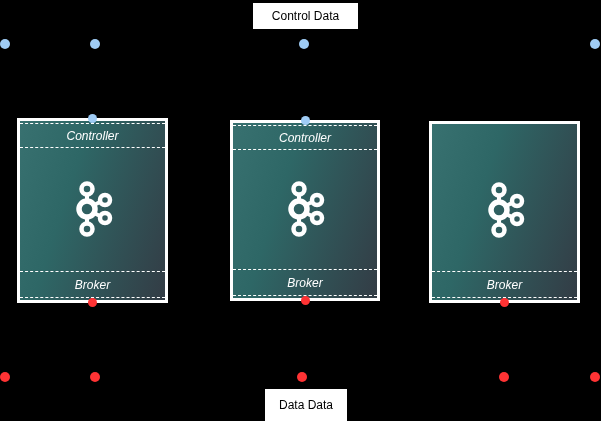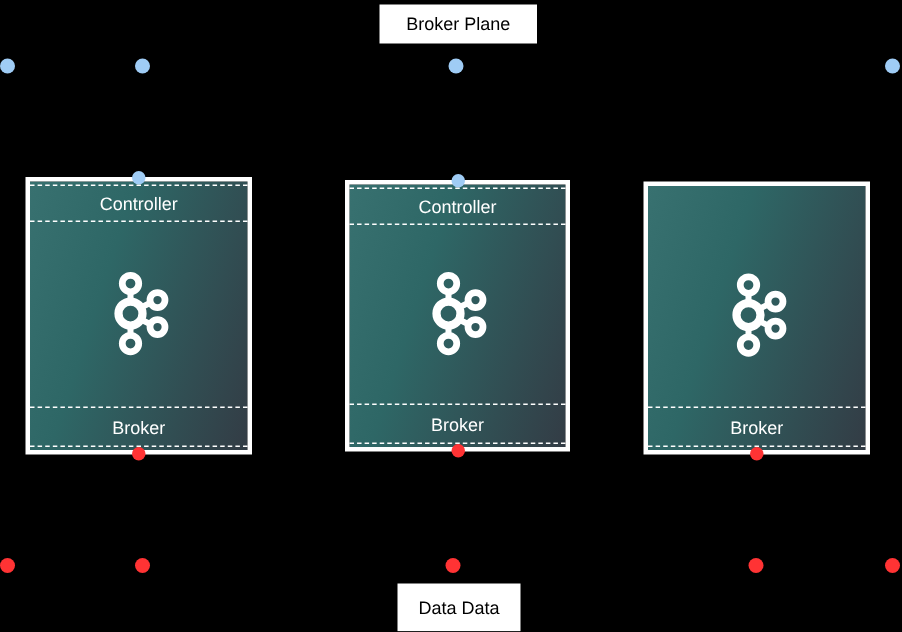--- a/index.html
+++ b/index.html
@@ -24,20 +24,21 @@
     justify-content: center;
   }
   #control-plane-label { left: 253px; top: 3px; width: 105px; height: 26px; }
   #data-plane-label    { left: 265px; top: 389px; width: 82px; height: 32px; }
 
   
   .node {
     position: absolute;
     border: 3px solid #ffffff;
     background: linear-gradient(108deg, #387170 0%, #2e6766 35%, #333c45 100%);
+    font-style: italic;
   }
   #node-1 { left: 17px;  top: 118px; width: 151px; height: 185px; }
   #node-2 { left: 230px; top: 120px; width: 150px; height: 181px; }
   #node-3 { left: 429px; top: 121px; width: 151px; height: 182px; }
 
   .section {
     position: absolute;
     left: 0; right: 0;
     border-top: 1px dashed #ffffff;
     border-bottom: 1px dashed #ffffff;
@@ -72,21 +73,21 @@
     border-radius: 50%;
   }
   .outer-dot.cp-blue { background: #9fccf5; }
   .outer-dot.cp-red  { background: #ff3334; }
 </style>
 </head>
 <body>
 
 <div id="canvas">
 
-  <div id="control-plane-label" class="plane-label">Broker Plane</div>
+  <div id="control-plane-label" class="plane-label">Control Data</div>
 
   <div id="node-1" class="node">
     <div class="node-dot blue"></div>
     <div class="section section-top">Controller</div>
     <svg class="kafka-logo" width="40" height="62" viewBox="0 0 40 62">
       <g stroke="#ffffff" fill="none">
         <line x1="14" y1="14.5" x2="14" y2="21.5" stroke-width="4"></line>
         <line x1="14" y1="36.5" x2="14" y2="43.5" stroke-width="4"></line>
         <line x1="20" y1="25.5" x2="28" y2="21.5" stroke-width="4"></line>
         <line x1="20" y1="32.5" x2="28" y2="36.5" stroke-width="4"></line>

